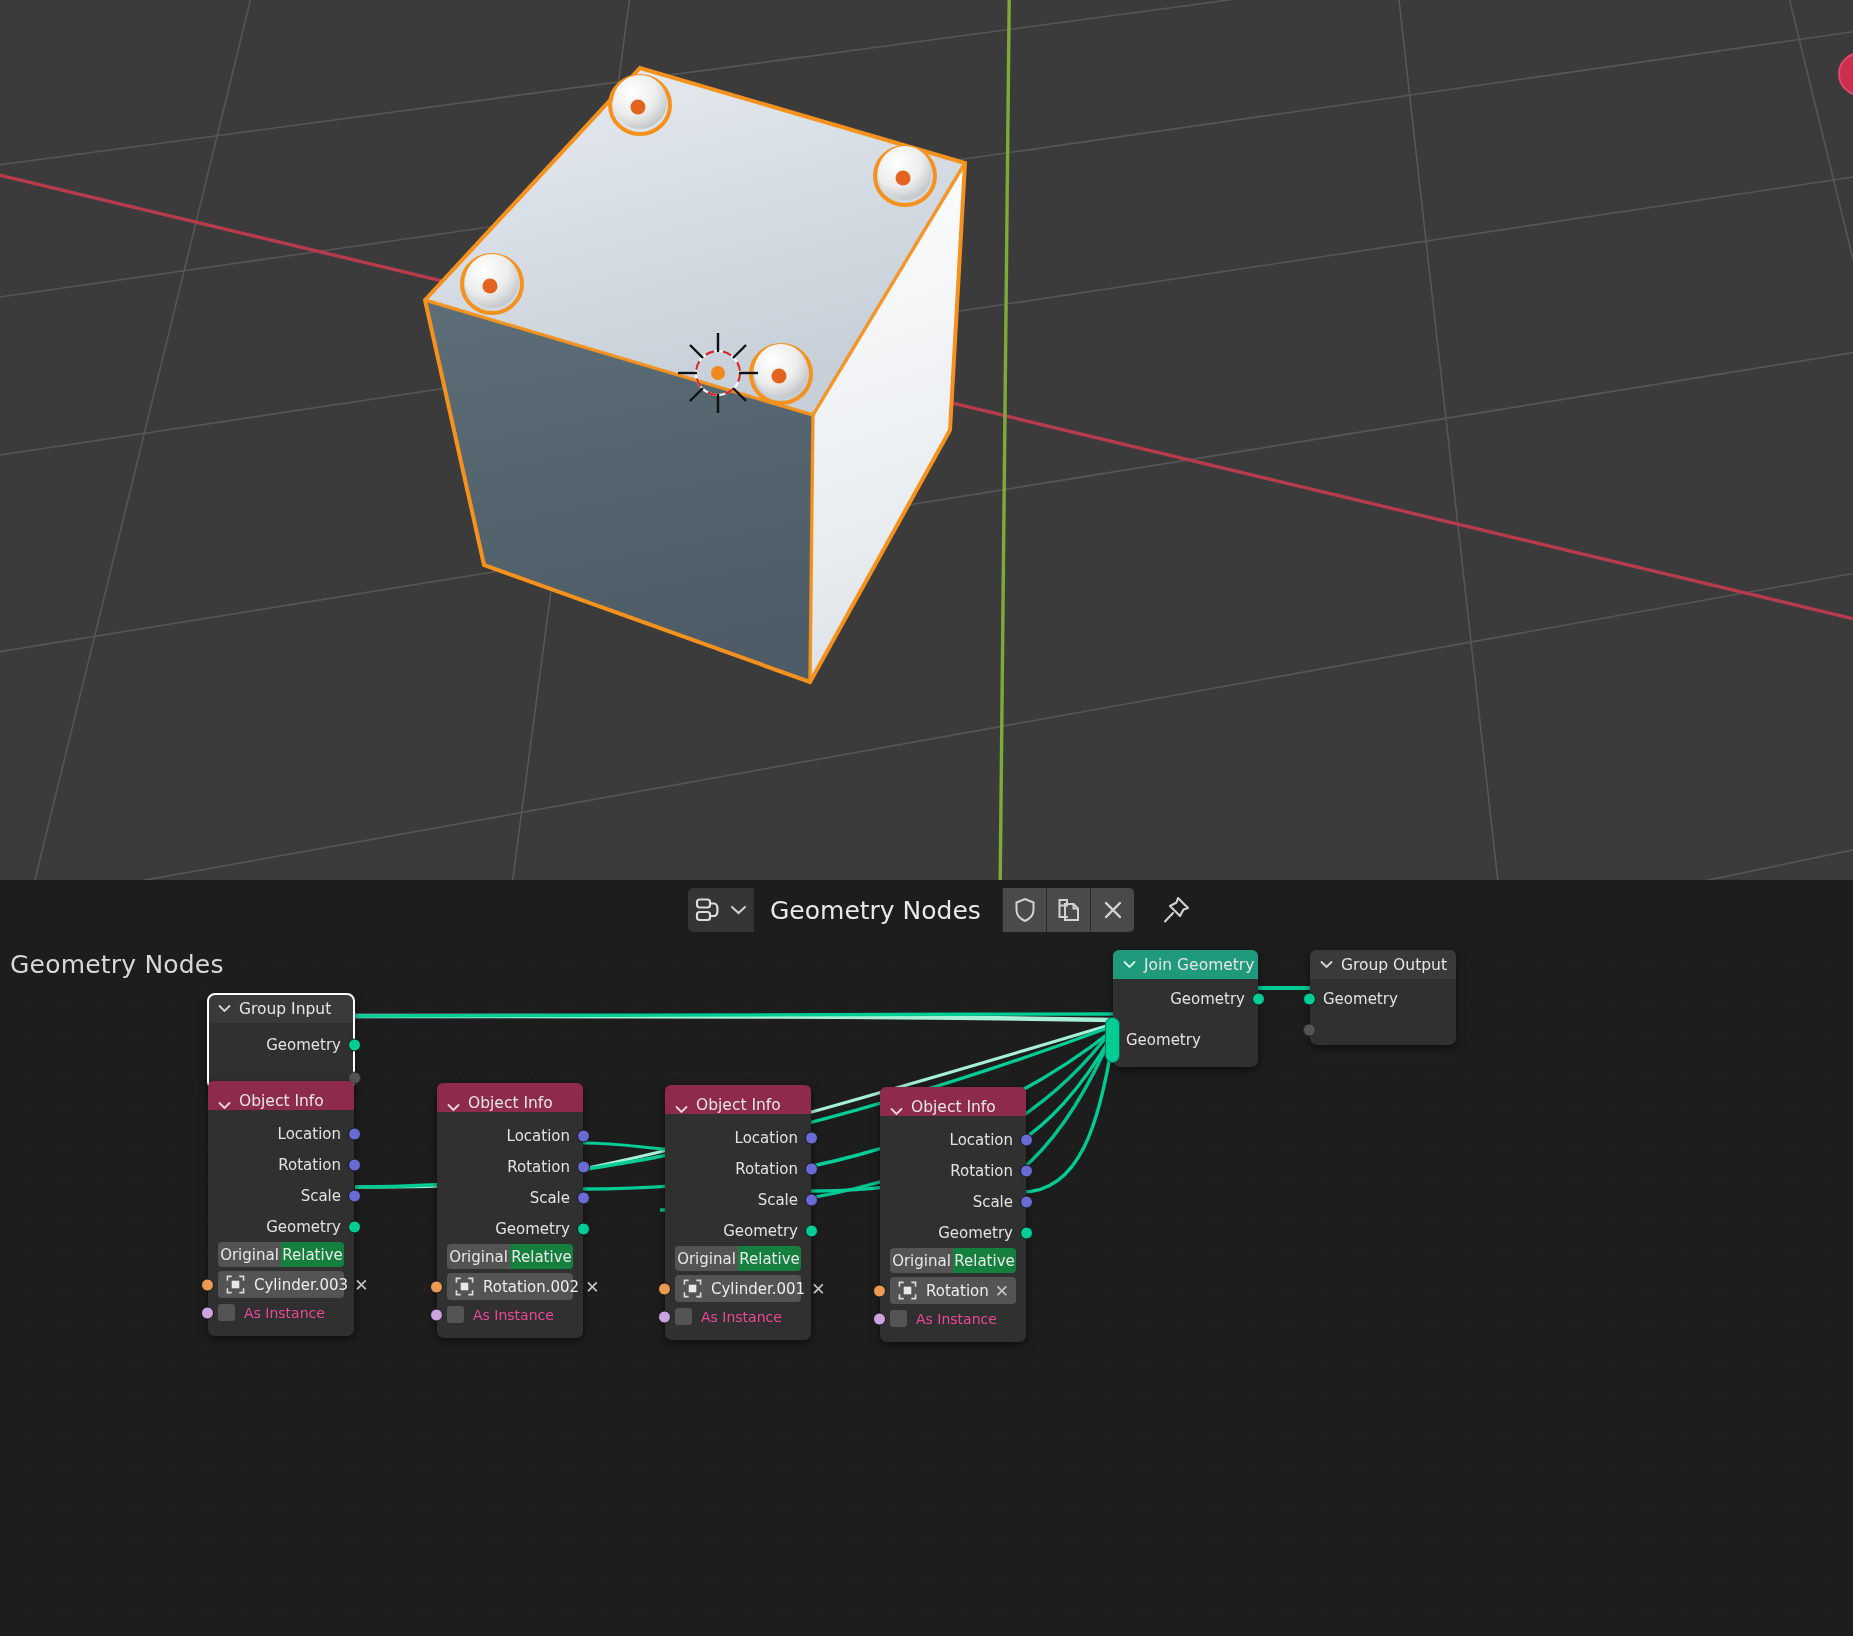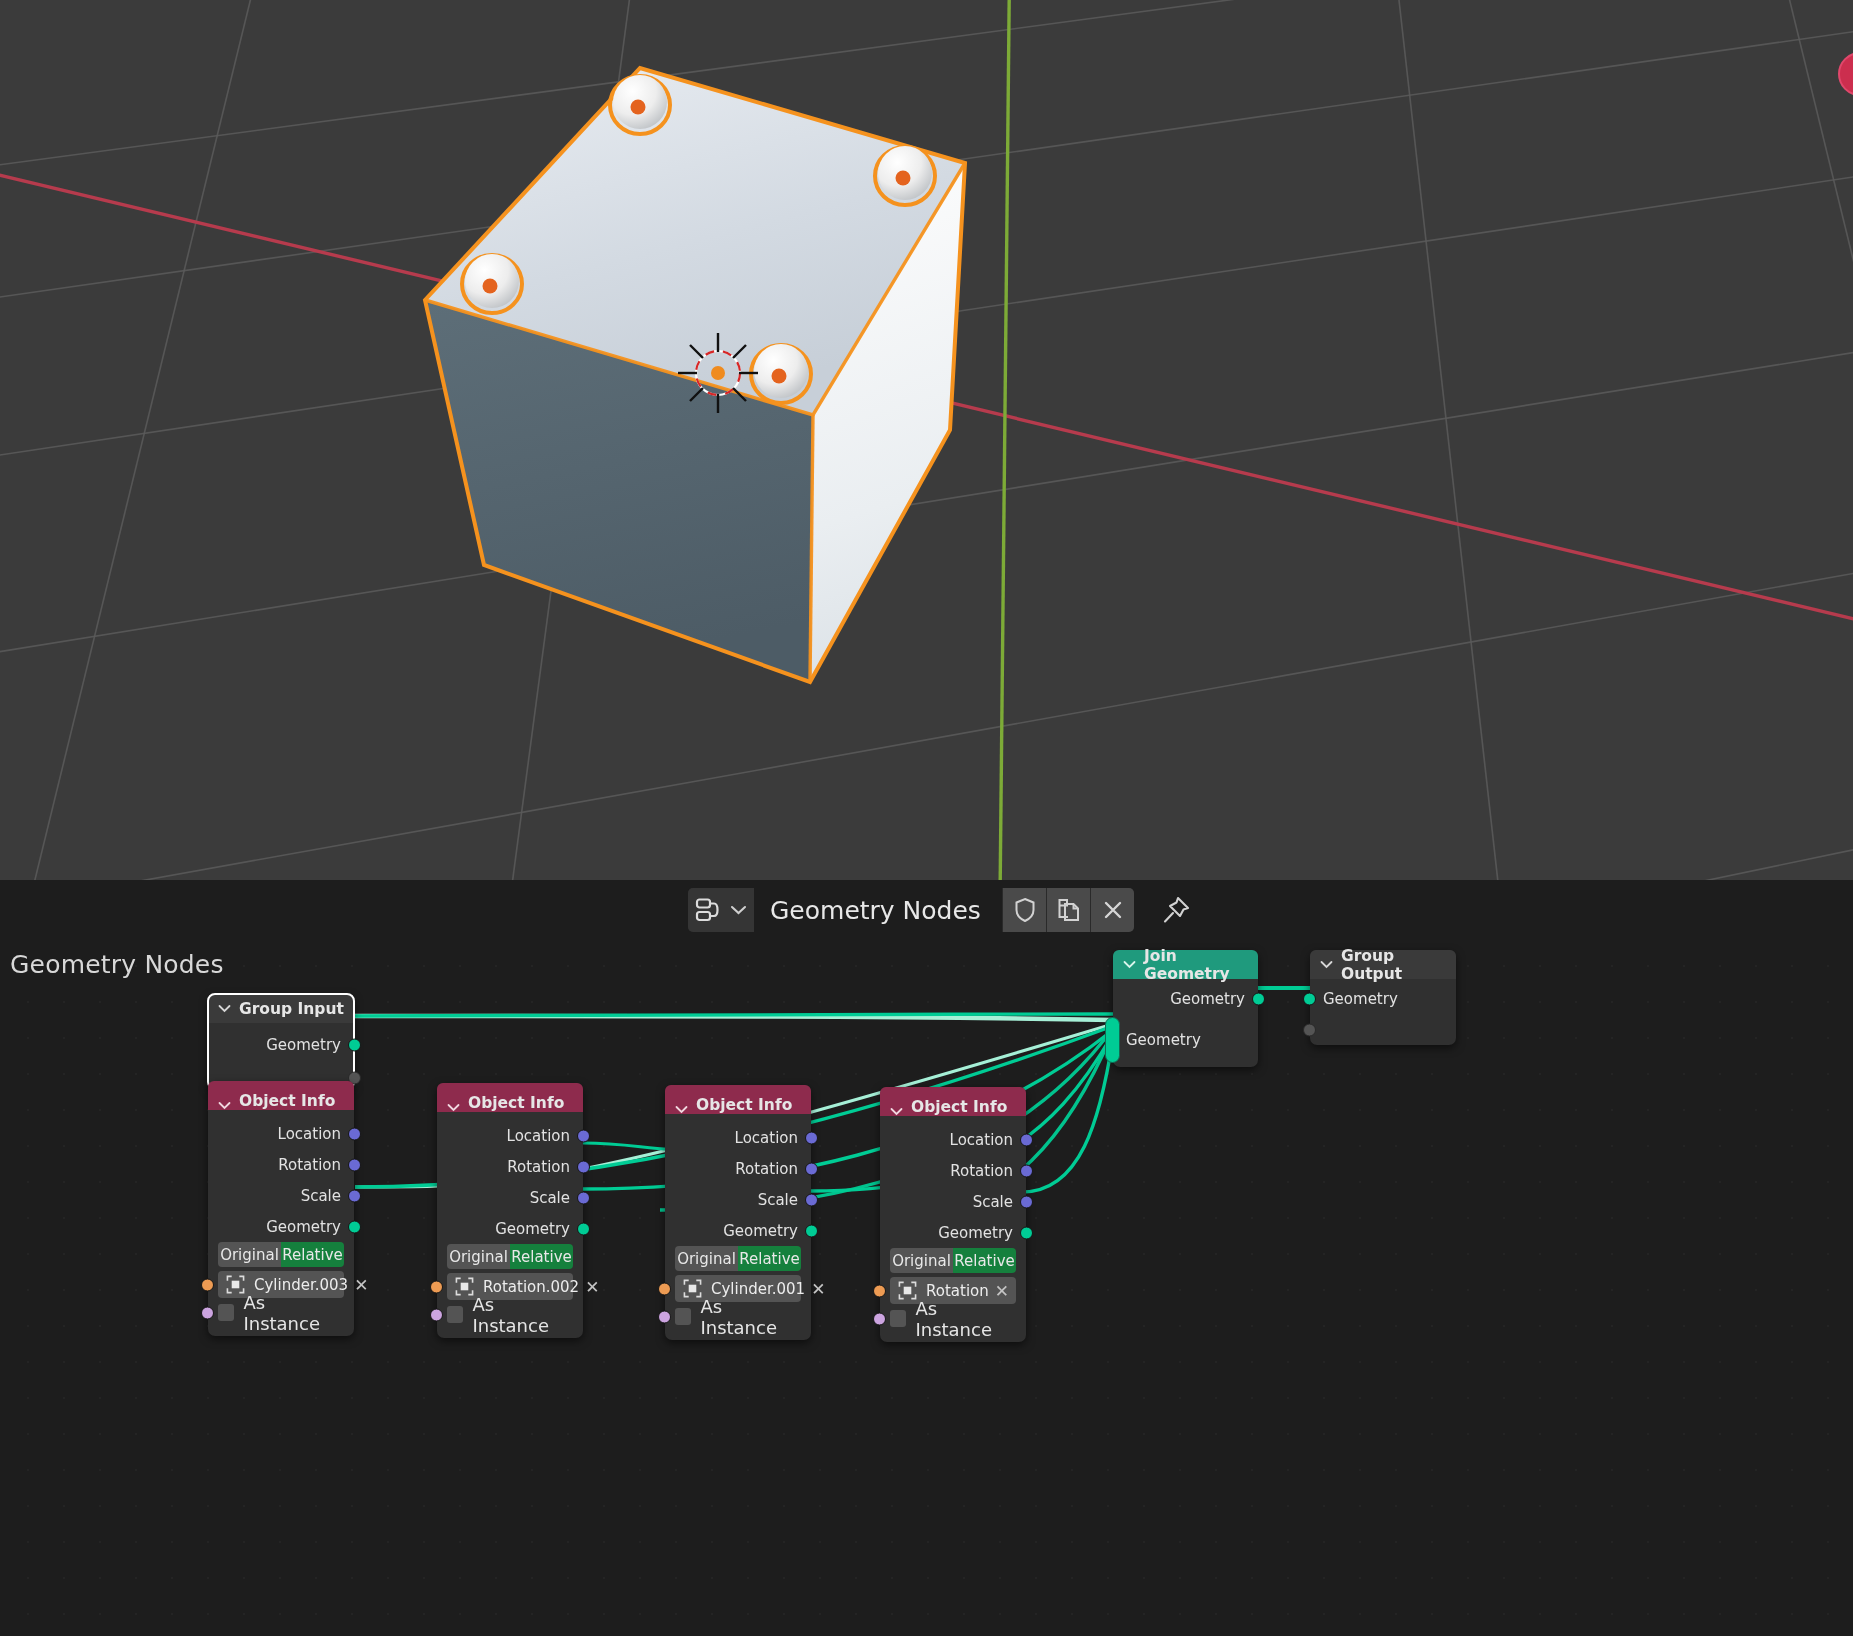--- a/index.html
+++ b/index.html
@@ -100,21 +100,20 @@
   }
   .node.selected { outline: 2px solid #ffffff; outline-offset: -1px; }
   .node-header {
     height: 29px;
     border-radius: 6px 6px 0 0;
     display: flex; align-items: center;
     padding-left: 10px;
     color: #e6e6e6;
     font-size: 15.5px;
     cursor: grab;
-    font-weight: bold;
   }
   .node-header .chev { margin-right: 8px; display:flex; align-items:center; cursor:pointer; }
   .hdr-objinfo { background: #8e2b4d; align-items: flex-end; }
   .hdr-join    { background: #1f9a7d; }
   .hdr-plain   { background: #3a3a3a; }
   .node-body { padding: 4px 0 12px 0; position: relative; }
 
   .row {
     position: relative;
     height: 23px;
@@ -180,21 +179,21 @@
     display: flex; align-items: center;
     position: relative;
   }
   .chk-box {
     width: 17px; height: 17px;
     background: #545454;
     border-radius: 3px;
     margin-right: 9px;
     cursor: pointer;
   }
-  .chk-lbl { color: #e5e5e5; font-size: 18px; }
+  .chk-lbl { color: #ec4899; font-size: 14px; text-align: center; }
 </style>
 </head>
 <body>
 
 <div id="viewport">
 
   <svg id="grid-svg" viewBox="0 0 1853 880">
     <defs>
       <linearGradient id="topFace" x1="0" y1="0" x2="0.4" y2="1">
         <stop offset="0%" stop-color="#e9edf2"></stop>

